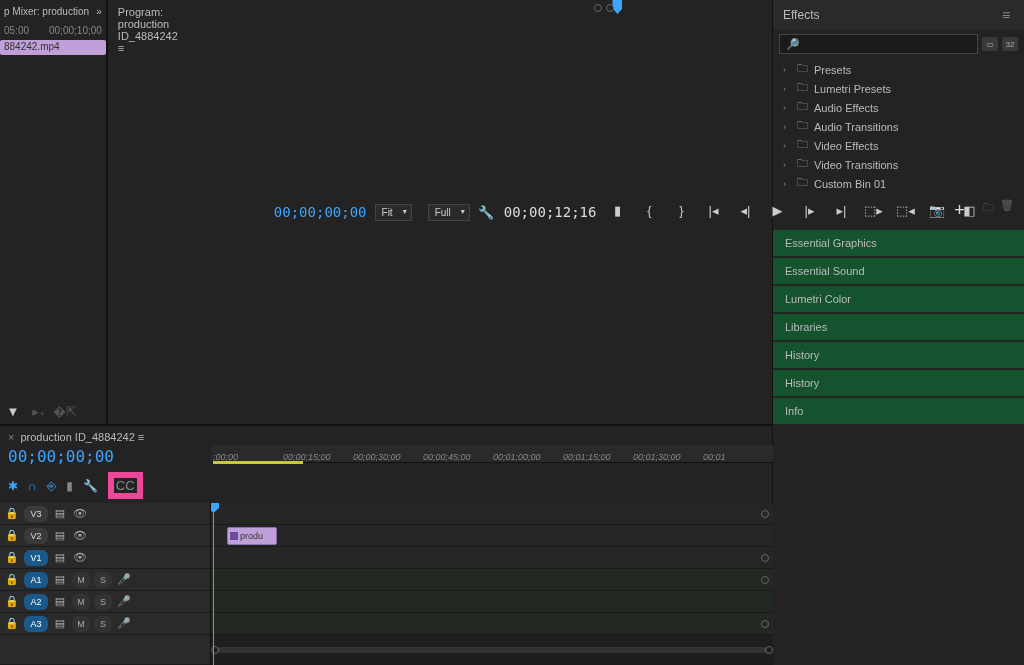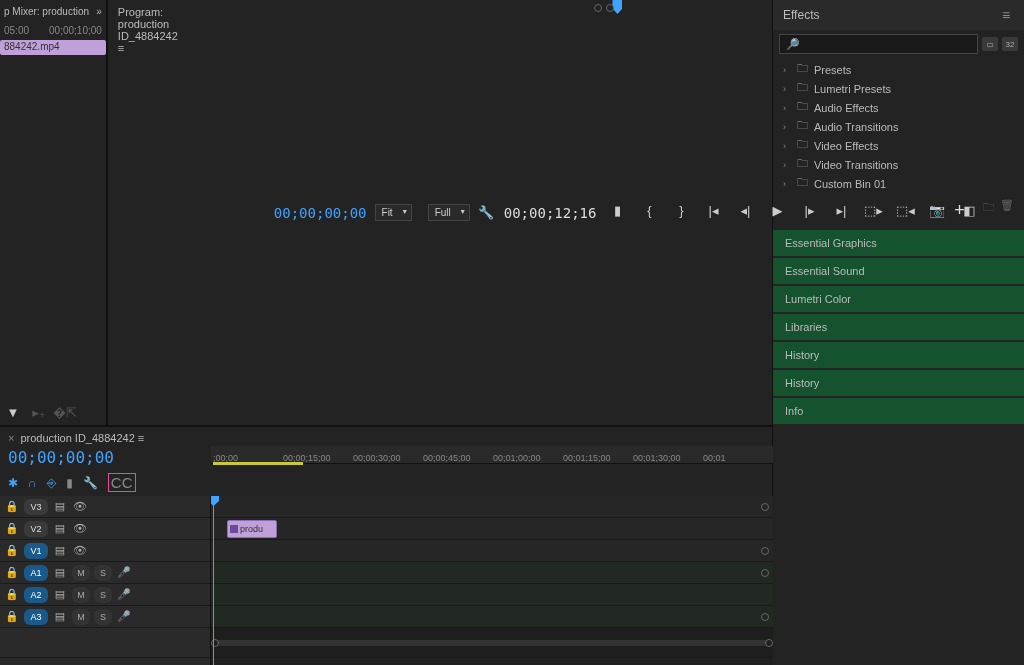--- a/index.html
+++ b/index.html
@@ -43,21 +43,21 @@
 .tl-tool { color: #3fa4ff; font-size: 12px; cursor:pointer;}
 .tl-tool.dim { color: #888; }
 .tl-body { flex: 1; display: flex; position: relative; }
 .track-headers { width: 211px; background: #2a2a2a; border-right: 1px solid #111; }
 .track-row { display: flex; align-items: center; height: 22px; border-bottom: 1px solid #1a1a1a; padding: 0 4px; gap: 4px; }
 .trk-btn { width: 18px; height: 16px; background: #333; color: #aaa; font-size: 9px; display: flex; align-items: center; justify-content: center; border-radius: 6px; cursor:pointer;}
 .trk-btn.label { width: 24px; background: #3a3a3a; color:#ddd;}
 .trk-btn.active { background: #1a5a8a; color: #fff; }
 .trk-ico { color:#aaa; font-size:11px; width:16px; text-align:center; cursor:pointer;}
 .track-content { flex: 1; position: relative; background: #202020; overflow: hidden; }
-.ruler { height: 18px; background: #2a2a2a; display: flex; align-items: flex-end; font-size: 9px; color: #888; padding-left: 2px; border-bottom:1px solid #111; position:relative;}
+.ruler { height: 18px; background: #2a2a2a; display: flex; align-items: flex-end; font-size: 9px; color: #888; padding-left: 2px; border-bottom:1px solid #111; position:relative;font-style:italic;}
 .ruler span { flex:0 0 70px; }
 .in-out-bar { position:absolute; top:16px; left:2px; width:90px; height:3px; background:#c9c93a;}
 .playhead { position: absolute; left: 2px; top: 0; bottom: 0; width: 1px; background: #3fa4ff; z-index:5;}
 .playhead::before { content:''; position:absolute; top:0; left:-5px; width:11px; height:10px; background:#3fa4ff; clip-path:polygon(0 0,100% 0,100% 50%,50% 100%,0 50%);}
 .tl-track { height: 22px; border-bottom: 1px solid #1a1a1a; position: relative; background:#262626;}
 .tl-track.audio { background:#222822;}
 .clip { position: absolute; top: 2px; height: 18px; background: #bfa0d8; border: 1px solid #8a6fb0; border-radius: 2px; font-size: 9px; color: #333; padding: 1px 2px; display:flex; align-items:center; gap:2px;}
 .clip-ico { width:8px; height:8px; background:#6a4a9a; display:inline-block;}
 .track-end-o { position:absolute; right:4px; width:8px; height:8px; border:1px solid #666; border-radius:50%; top:7px;}
 .audio-meter { width: 40px; background: #1a1a1a; border-left: 1px solid #111; display:flex; flex-direction:column;}
@@ -193,21 +193,21 @@
         </div>
         <div style="display:flex;">
           <div style="width:211px;">
             <div class="tl-tc">00;00;00;00</div>
             <div class="tl-toolbar">
               <span class="tl-tool">✱</span>
               <span class="tl-tool">∩</span>
               <span class="tl-tool">⎆</span>
               <span class="tl-tool dim">▮</span>
               <span class="tl-tool dim">🔧</span>
-              <span class="tl-tool dim" style="border:1px solid #ec4899;padding:0 2px;font-size:15px;">CC</span>
+              <span class="tl-tool dim" style="border:6px solid #ec4899;padding:0 2px;font-size:13px;">CC</span>
             </div>
           </div>
           <div style="flex:1; position:relative;">
             <div class="ruler">
               <span>;00;00</span>
                 <span>00;00;15;00</span>
               <span>00;00;30;00</span>
                 <span>00;00;45;00</span>
               <span>00;01;00;00</span>
                 <span>00;01;15;00</span>

